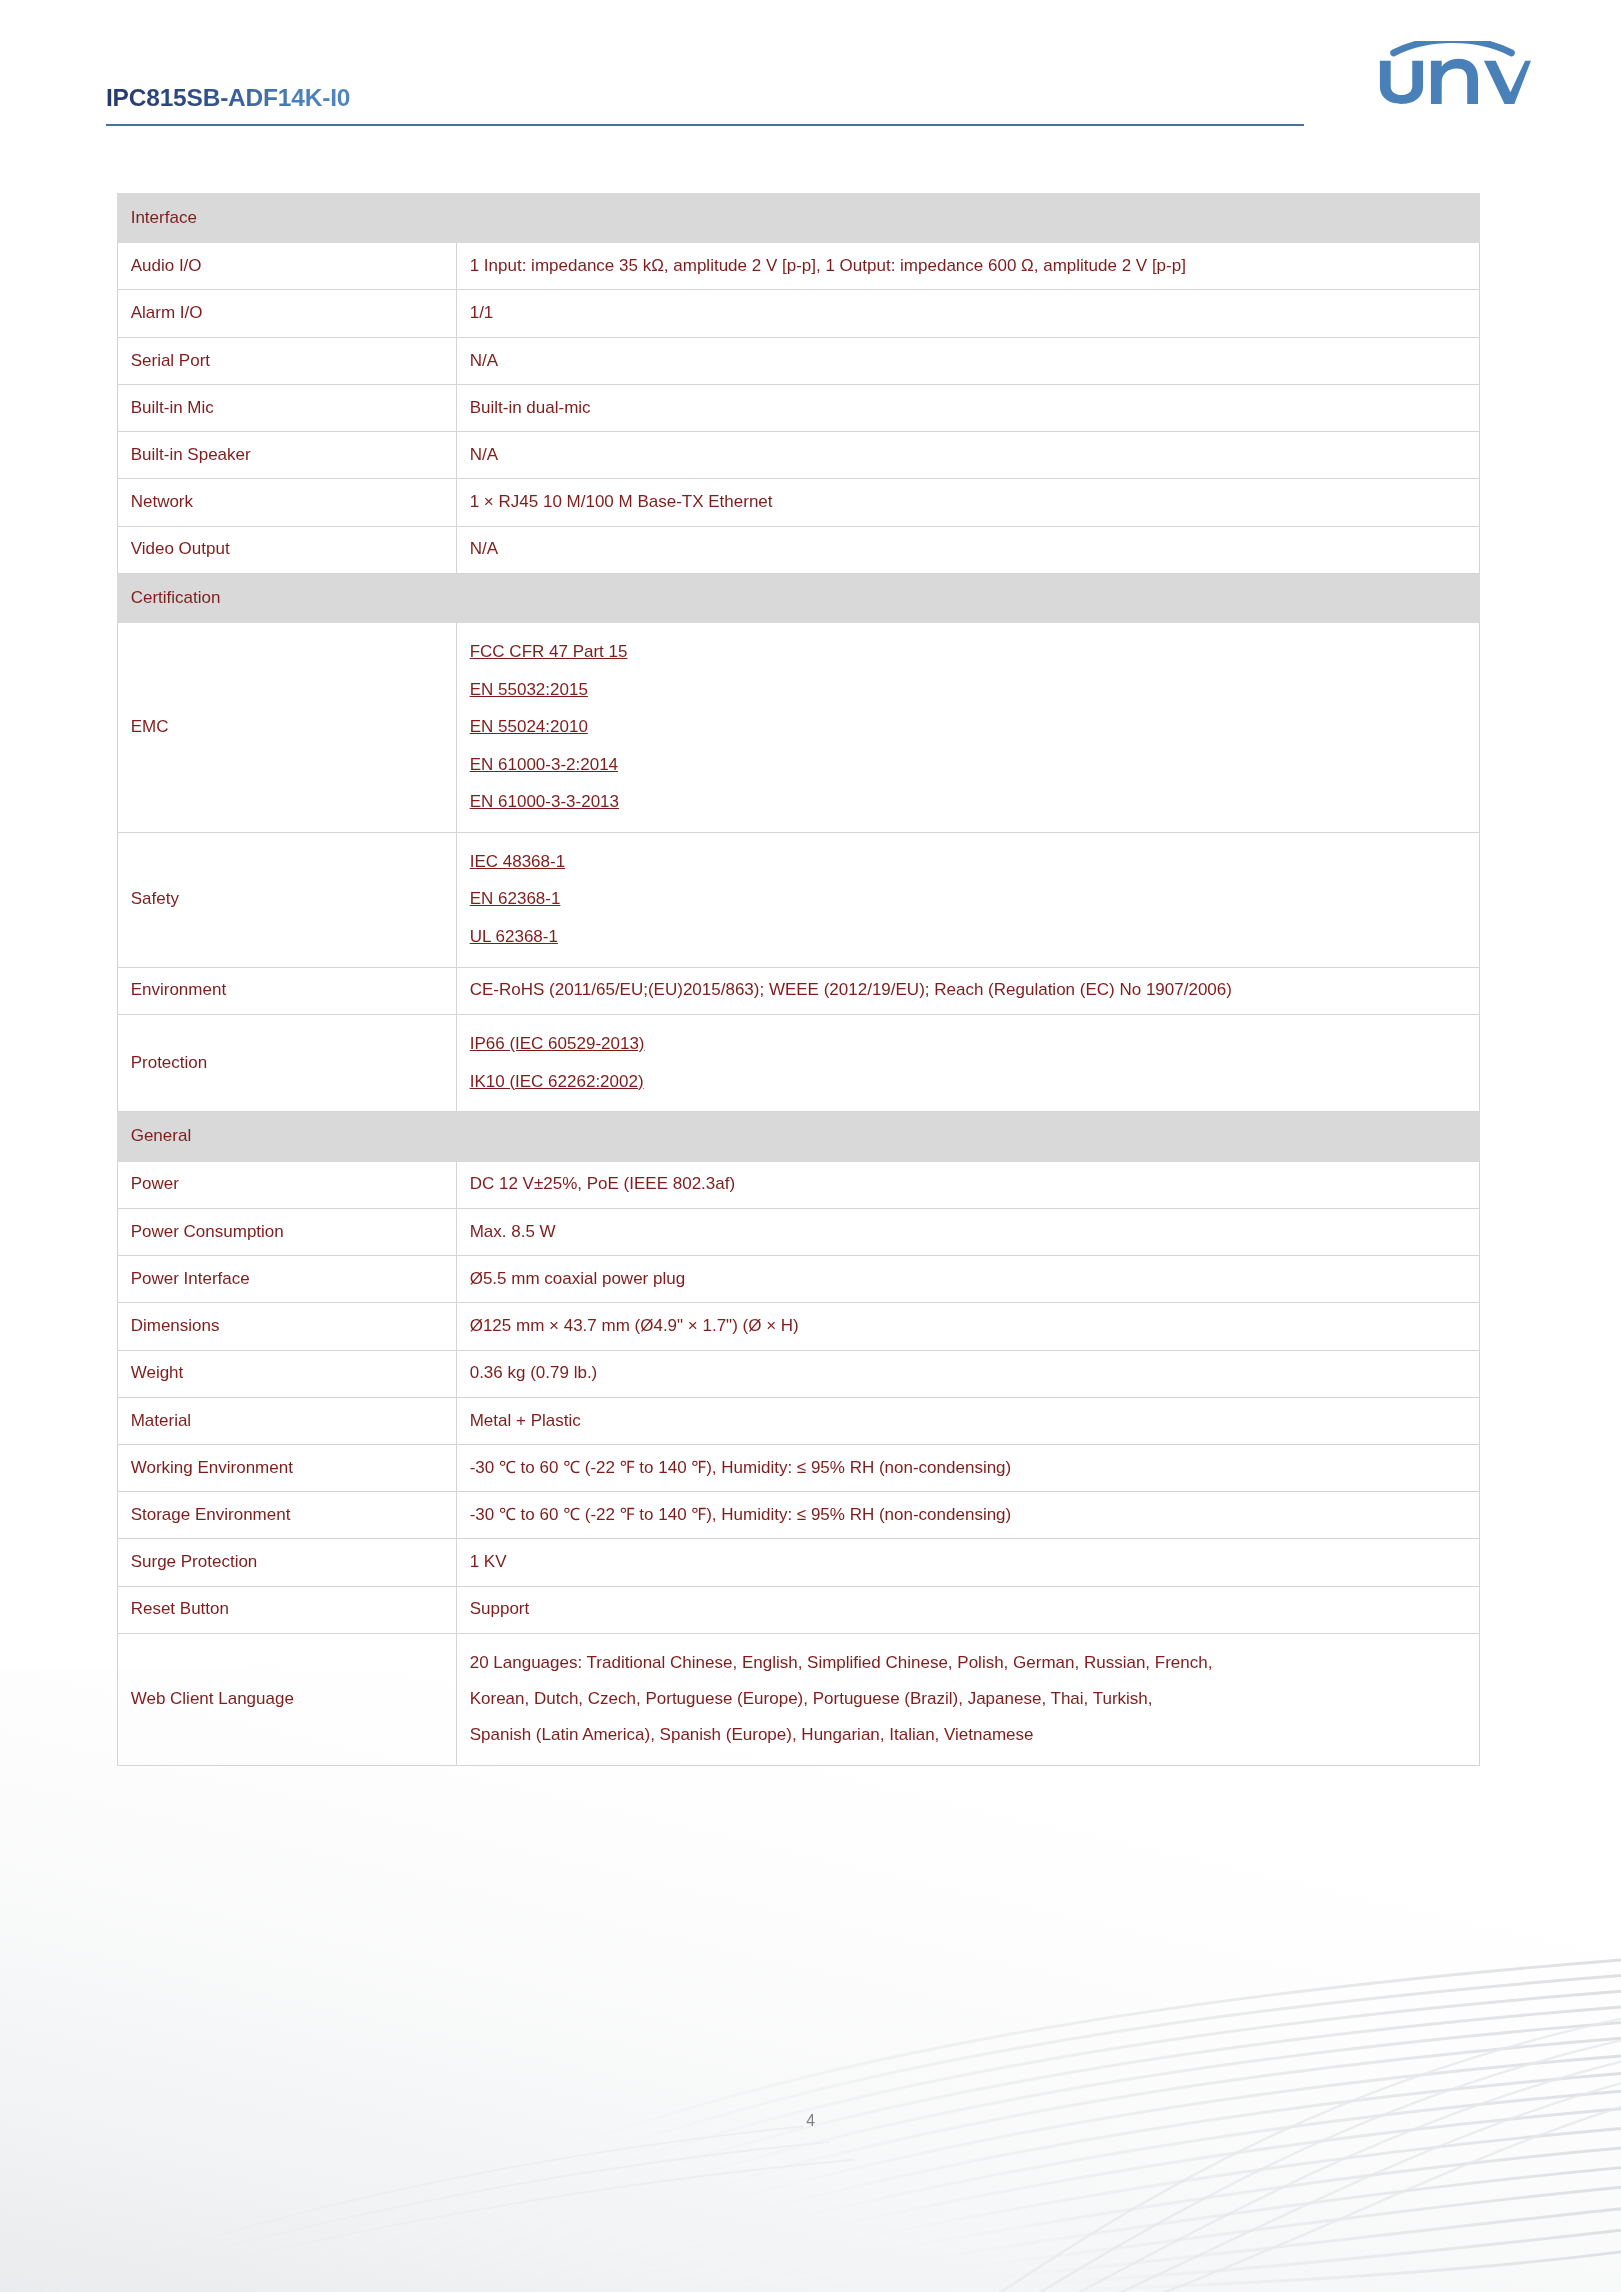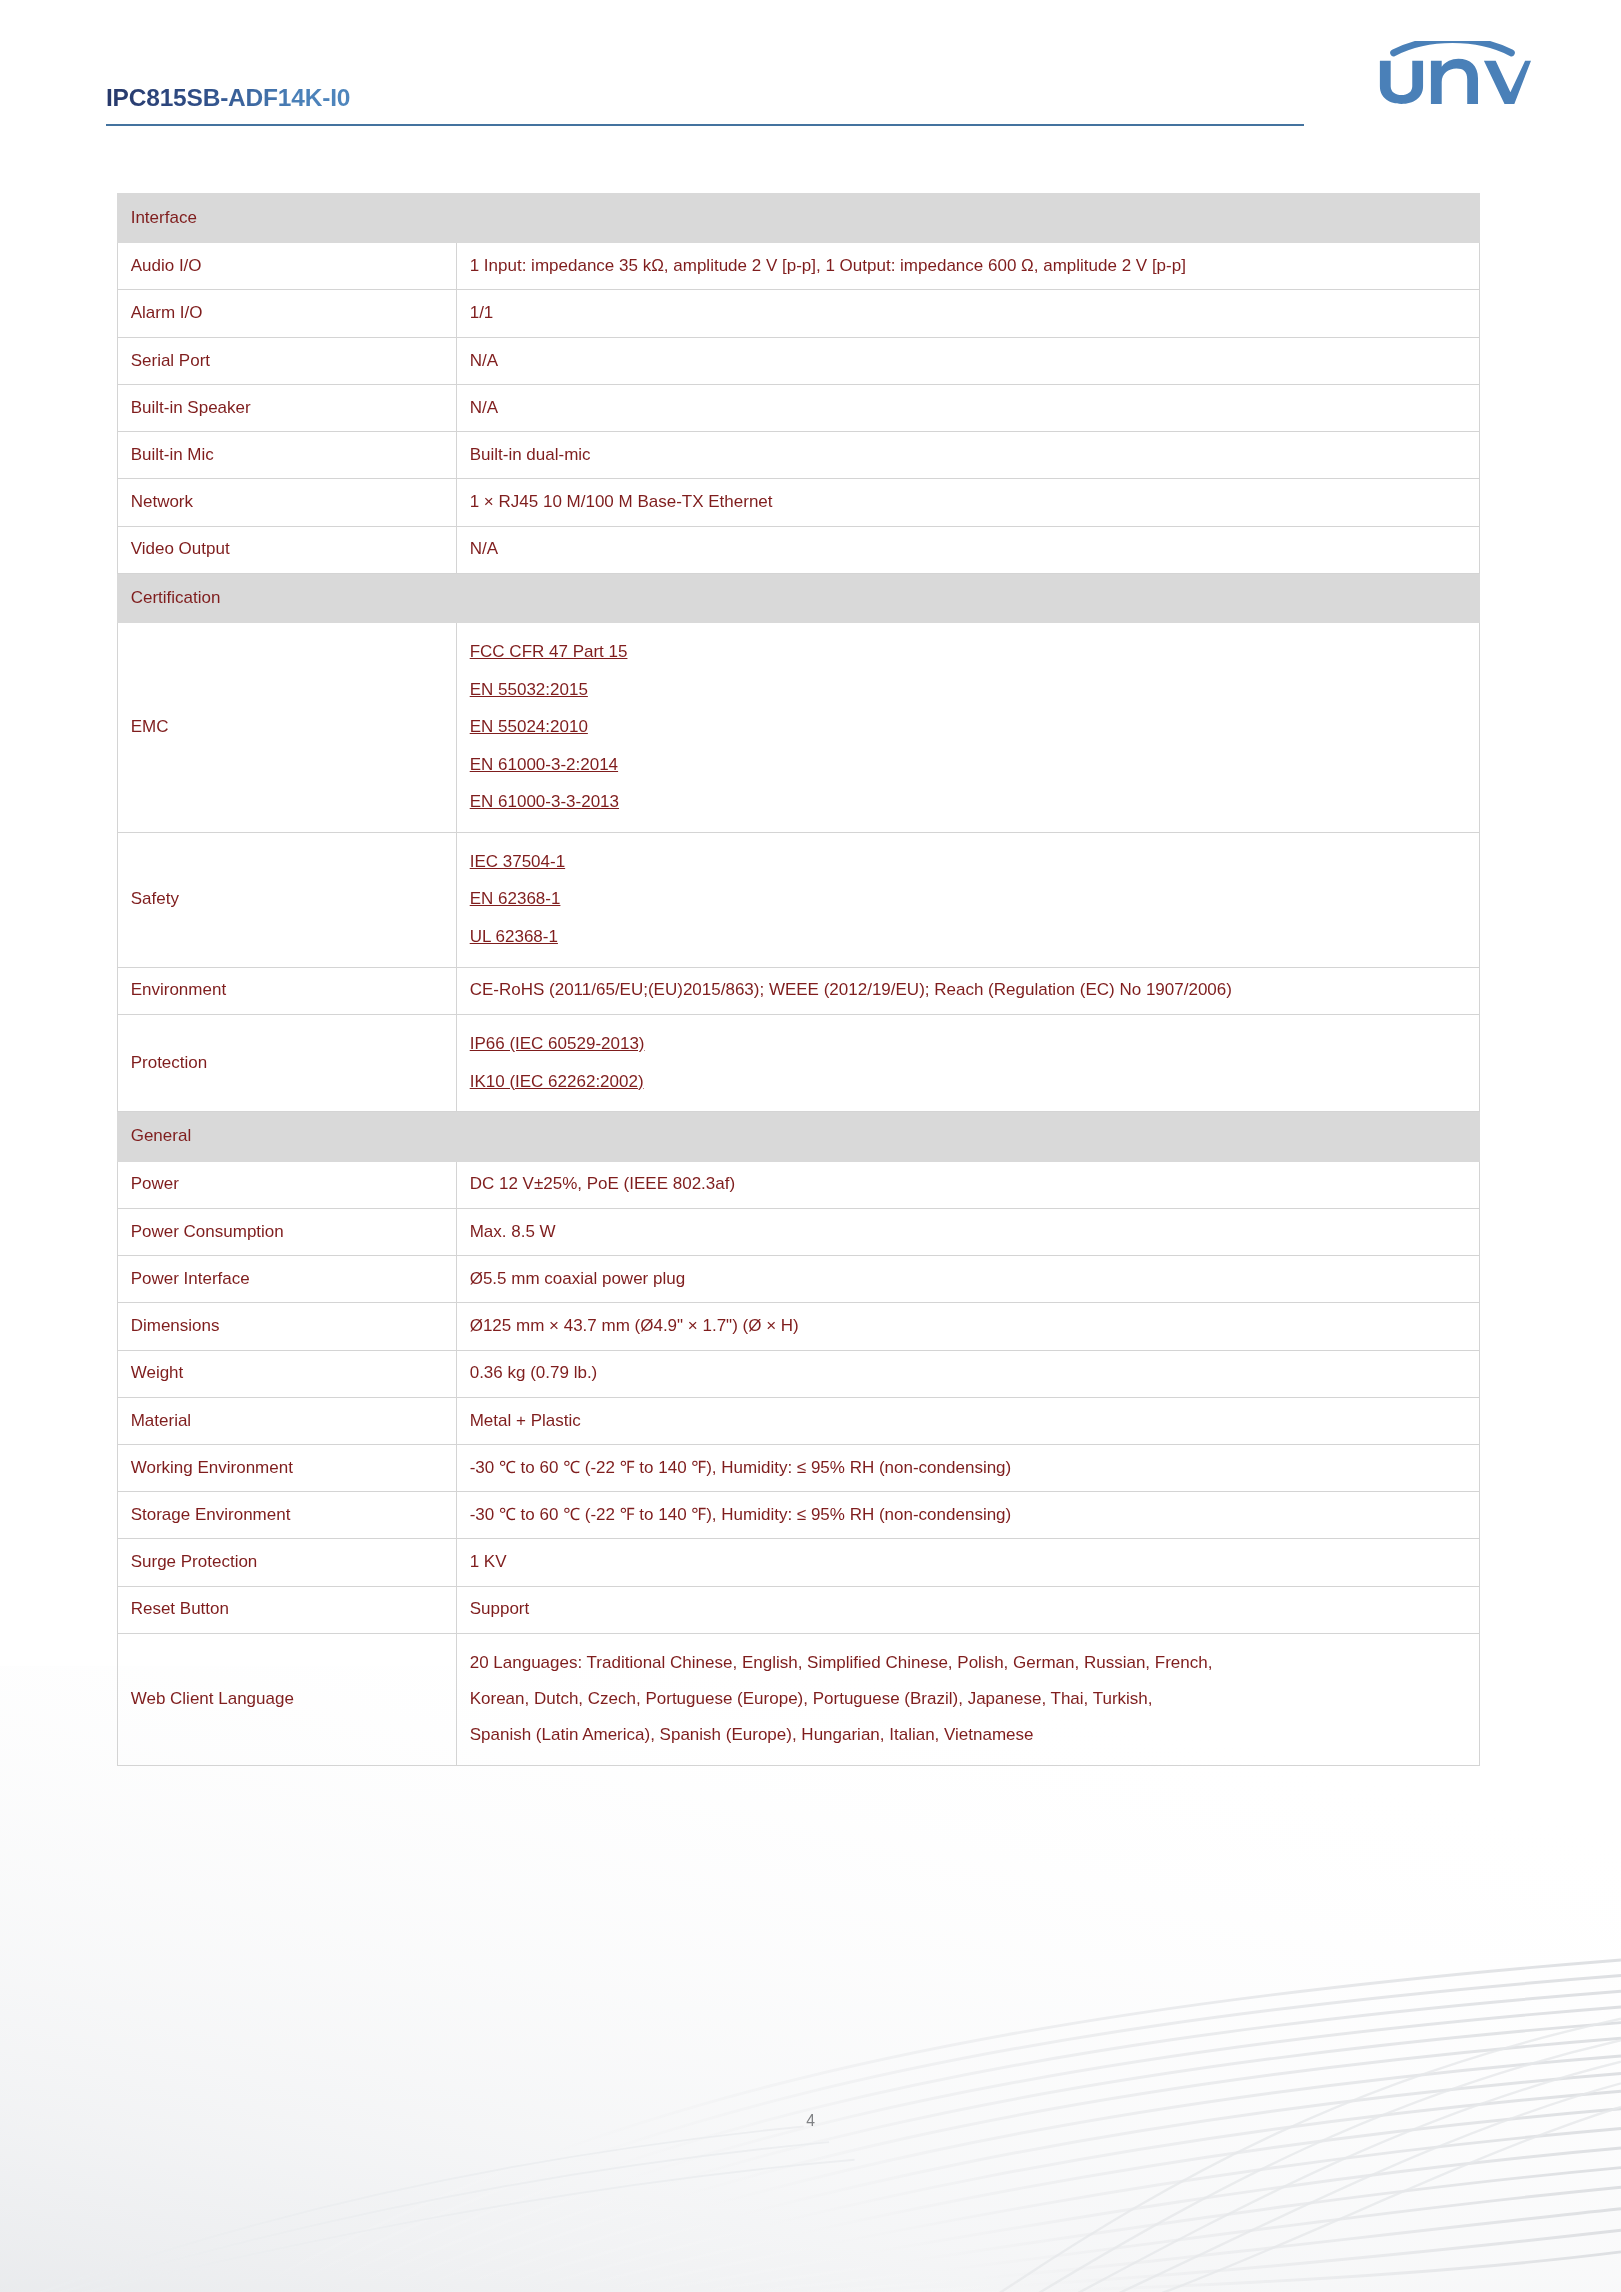--- a/index.html
+++ b/index.html
@@ -208,26 +208,26 @@
       </tr>
       <tr>
         <td class="label">Alarm I/O</td>
         <td class="value">1/1</td>
       </tr>
       <tr>
         <td class="label">Serial Port</td>
         <td class="value">N/A</td>
       </tr>
       <tr>
+        <td class="label">Built-in Mic</td>
+        <td class="value">Built-in dual-mic</td>
+      </tr>
+      <tr>
         <td class="label">Built-in Speaker</td>
         <td class="value">N/A</td>
-      </tr>
-      <tr>
-        <td class="label">Built-in Mic</td>
-        <td class="value">Built-in dual-mic</td>
       </tr>
       <tr>
         <td class="label">Network</td>
         <td class="value">1 × RJ45 10 M/100 M Base-TX Ethernet</td>
       </tr>
       <tr>
         <td class="label">Video Output</td>
         <td class="value">N/A</td>
       </tr>
 
@@ -243,21 +243,21 @@
             <span>EN 55024:2010</span>
             <span>EN 61000-3-2:2014</span>
             <span>EN 61000-3-3-2013</span>
           </span>
         </td>
       </tr>
       <tr>
         <td class="label">Safety</td>
         <td class="value">
           <span class="multi-line">
-            <span>IEC 37504-1</span>
+            <span>IEC 48368-1</span>
             <span>EN 62368-1</span>
             <span>UL 62368-1</span>
           </span>
         </td>
       </tr>
       <tr>
         <td class="label">Environment</td>
         <td class="value">CE-RoHS (2011/65/EU;(EU)2015/863); WEEE (2012/19/EU); Reach (Regulation (EC) No 1907/2006)</td>
       </tr>
       <tr>

